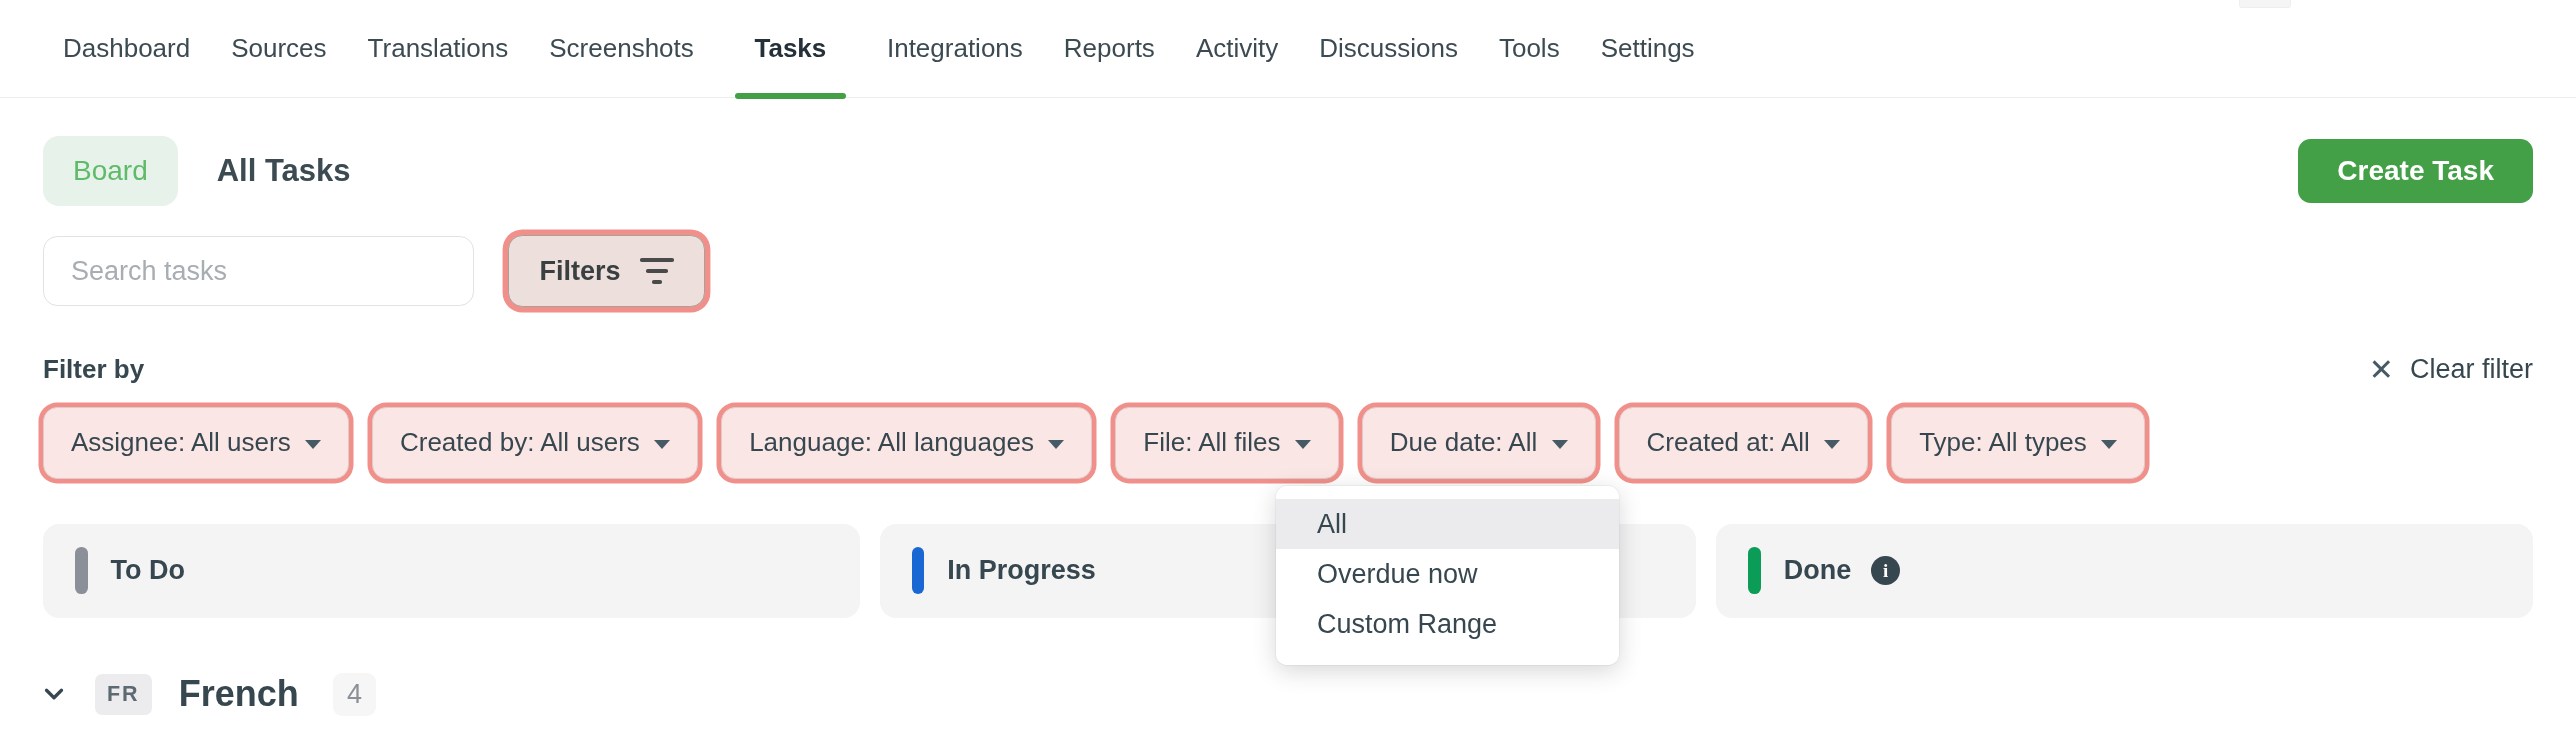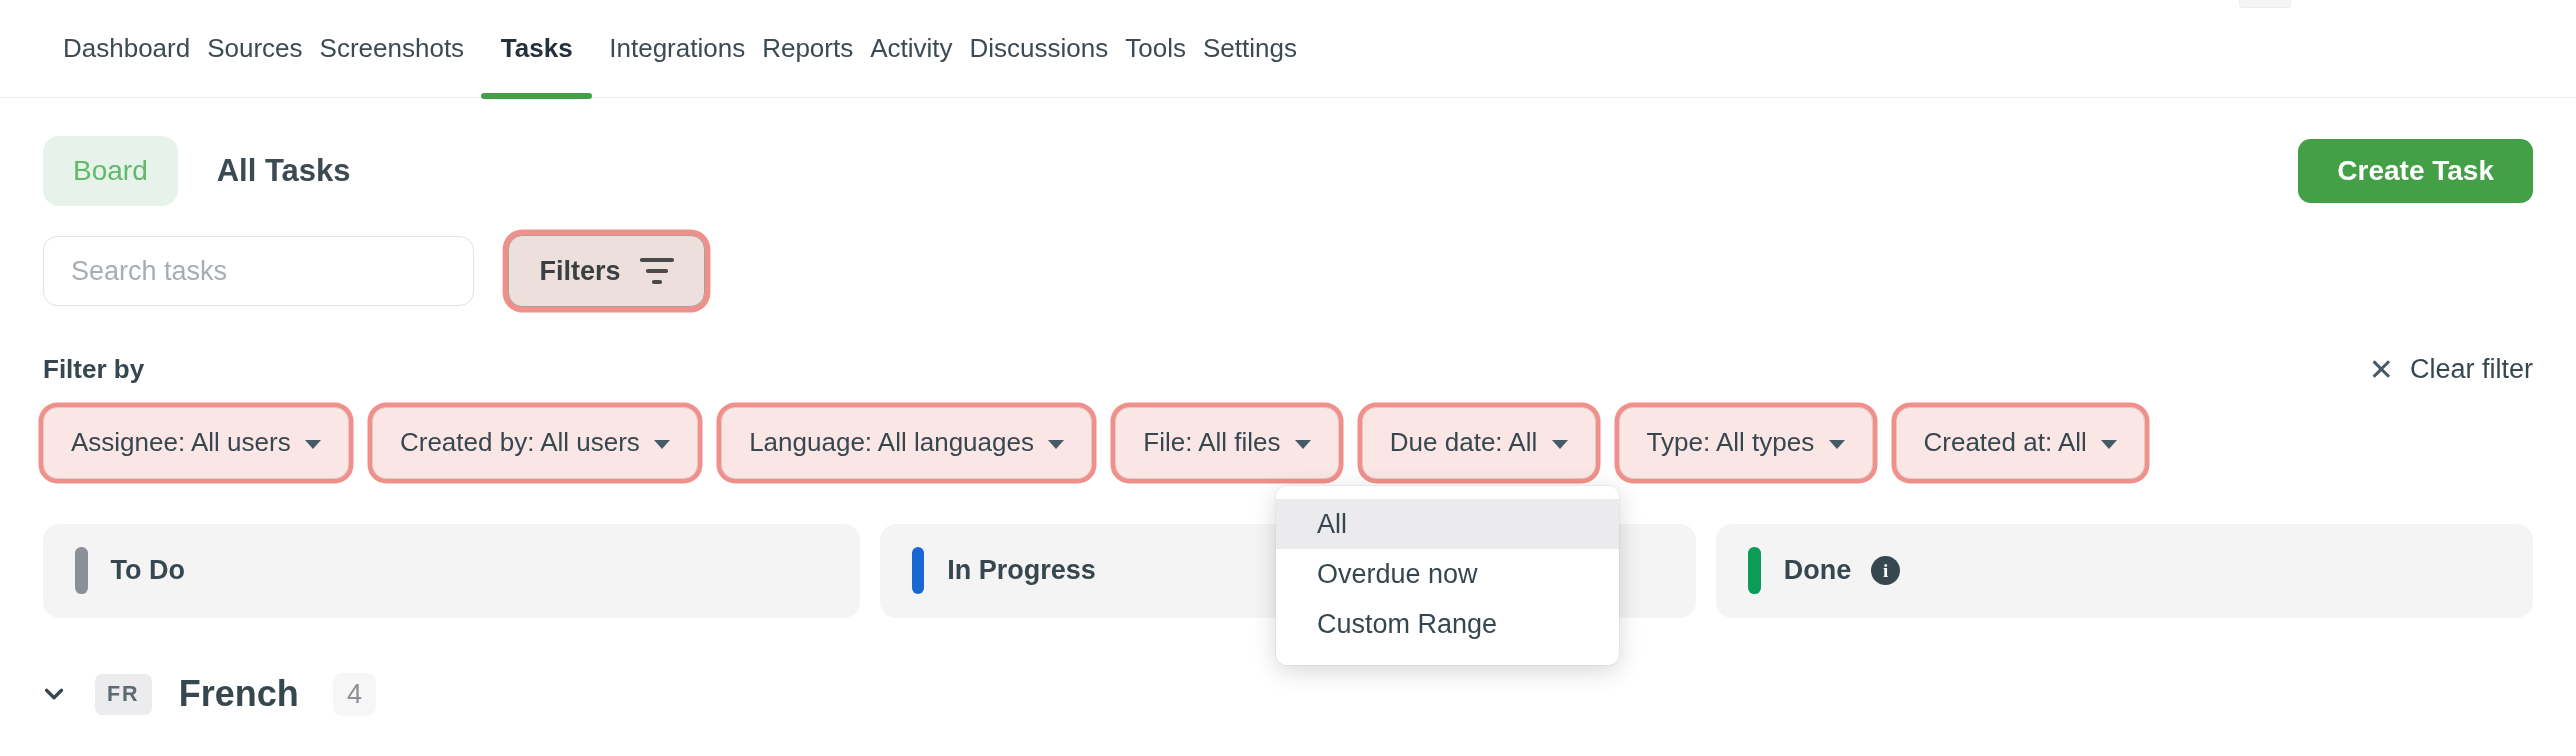--- a/index.html
+++ b/index.html
@@ -1,20 +1,20 @@
 <!DOCTYPE html>
 <html style="font-size:14.3px"><head>
 <meta charset="utf-8">
 <style>
   * { margin:0; padding:0; box-sizing:border-box; }
   html,body { width:2576px; height:757px; background:#ffffff; overflow:hidden;
     font-family:"Liberation Sans","DejaVu Sans",sans-serif; color:#37474f; }
 
   
-  .topnav { display:flex; align-items:flex-start; gap:17px; height:98px;
+  .topnav { display:flex; align-items:flex-start; gap:41px; height:98px;
     padding:0 63px; border-bottom:1.8px solid #ededed; }
   .nav-item { font-size:26px; color:#3c4a51; text-decoration:none; cursor:pointer;
     height:97px; display:flex; align-items:center; position:relative; }
   .nav-item.active { font-weight:700; color:#24303a; padding:0 19.7px; }
   .nav-item.active::after { content:""; position:absolute; left:0; right:0; bottom:-1.8px;
     height:6.3px; background:#43a047; border-radius:3.6px; }
 
   .artifact { position:absolute; left:2239px; top:0; width:52px; height:8px;
     background:#f5f5f5; border:0.9px solid #eeeeee; border-top:none; border-radius:0 0 3.6px 3.6px; }
 
@@ -89,20 +89,21 @@
     padding:6.3px 14.3px; margin-left:12.5px; }
 </style>
 </head>
 <body>
 
 <div class="artifact"></div>
 
 <nav class="topnav">
   <a class="nav-item">Dashboard</a>
   <a class="nav-item">Sources</a>
+  <a class="nav-item">Translations</a>
   <a class="nav-item">Screenshots</a>
   <a class="nav-item active">Tasks</a>
   <a class="nav-item">Integrations</a>
   <a class="nav-item">Reports</a>
   <a class="nav-item">Activity</a>
   <a class="nav-item">Discussions</a>
   <a class="nav-item">Tools</a>
   <a class="nav-item">Settings</a>
 </nav>
 
@@ -149,25 +150,25 @@
   </div>
   <div class="chip">
     <span>File: All files</span>
     <span class="caret"></span>
   </div>
   <div class="chip">
     <span>Due date: All</span>
     <span class="caret"></span>
   </div>
   <div class="chip">
+    <span>Created at: All</span>
+    <span class="caret"></span>
+  </div>
+  <div class="chip">
     <span>Type: All types</span>
-    <span class="caret"></span>
-  </div>
-  <div class="chip">
-    <span>Created at: All</span>
     <span class="caret"></span>
   </div>
 </div>
 
 <div class="columns-row">
   <div class="column">
     <span class="status-bar status-gray"></span>
     <span class="column-label">To Do</span>
   </div>
   <div class="column">

